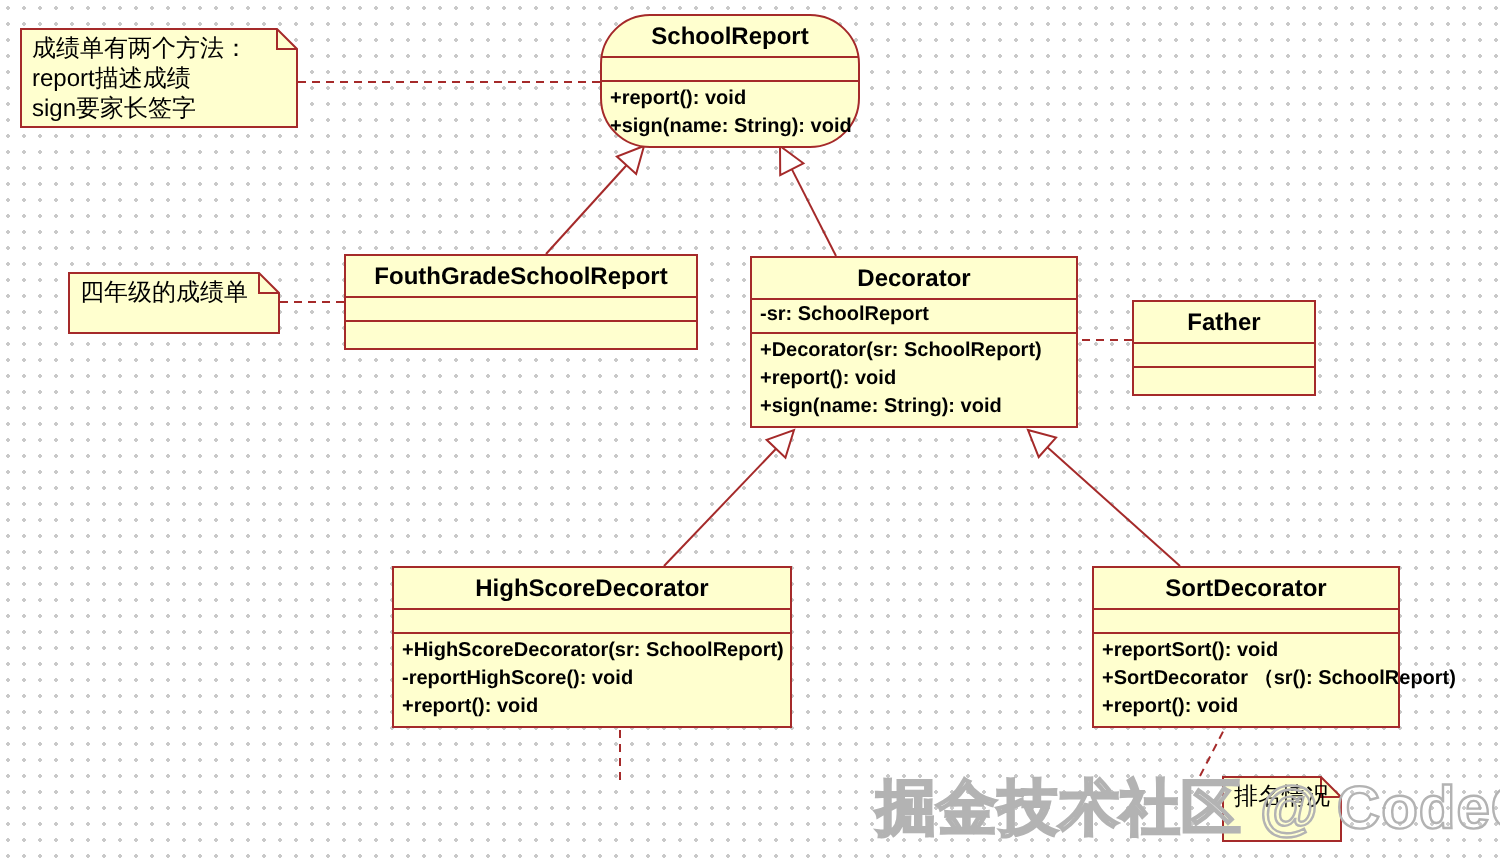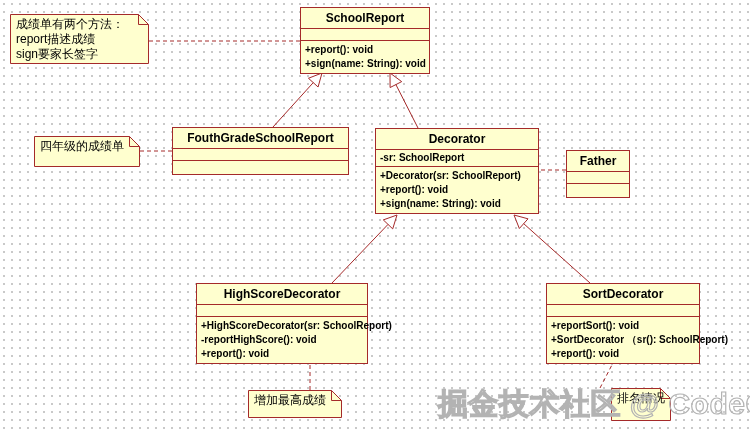--- a/index.html
+++ b/index.html
@@ -70,21 +70,21 @@
         <line x1="590" y1="283" x2="523.6881370758263" y2="223.66833317310773" stroke="#A52A2A"></line>
       </g>
       <g>
         <line x1="310" y1="390" x2="310" y2="361" stroke="#A52A2A" stroke-dasharray="4,3"></line>
       </g>
       <g>
         <line x1="600" y1="388" x2="614" y2="361" stroke="#A52A2A" stroke-dasharray="4,3"></line>
       </g>
     </svg>
 
-  <div class="uml-class" style="left:300px; top:7px; width:130px;">
+  <div class="uml-class" style="left:300px; top:7px; width:130px;border-radius:25px;">
     <div class="cls-title">SchoolReport</div>
     <div class="cls-attrs"></div>
     <div class="cls-methods">
         <div class="member-line">+report(): void</div>
         <div class="member-line">+sign(name: String): void</div>
       </div>
   </div>
 
   <div class="uml-class" style="left:172px; top:127px; width:177px;">
     <div class="cls-title">FouthGradeSchoolReport</div>
@@ -97,27 +97,27 @@
     <div class="cls-attrs">
         <div class="member-line">-sr: SchoolReport</div>
       </div>
     <div class="cls-methods">
         <div class="member-line">+Decorator(sr: SchoolReport)</div>
         <div class="member-line">+report(): void</div>
         <div class="member-line">+sign(name: String): void</div>
       </div>
   </div>
 
-  <div class="uml-class" style="left:566px; top:150px; width:64px;">
+  <div class="uml-class" style="left:566px; top:150px; width:92px;">
     <div class="cls-title">Father</div>
     <div class="cls-attrs"></div>
     <div class="cls-methods"></div>
   </div>
 
-  <div class="uml-class" style="left:196px; top:283px; width:172px;">
+  <div class="uml-class" style="left:196px; top:283px; width:200px;">
     <div class="cls-title">HighScoreDecorator</div>
     <div class="cls-attrs"></div>
     <div class="cls-methods">
         <div class="member-line">+HighScoreDecorator(sr: SchoolReport)</div>
         <div class="member-line">-reportHighScore(): void</div>
         <div class="member-line">+report(): void</div>
       </div>
   </div>
 
   <div class="uml-class" style="left:546px; top:283px; width:154px;">
@@ -141,27 +141,20 @@
   <div class="note" style="left:10px; top:14px; width:139px; height:50px;">
       <svg width="139" height="50">
         <polygon points="0.5,0.5 128.5,0.5 138.5,10.5 138.5,49.5 0.5,49.5" fill="#FFFFCF" stroke="#A52A2A"></polygon>
         <polyline points="128.5,0.5 128.5,10.5 138.5,10.5" fill="none" stroke="#A52A2A"></polyline>
       </svg>
     <div class="note-text">成绩单有两个方法：
 report描述成绩
 sign要家长签字</div>
   </div>
 
-  <div class="note" style="left:248px; top:390px; width:94px; height:28px;">
-      <svg width="94" height="28">
-        <polygon points="0.5,0.5 83.5,0.5 93.5,10.5 93.5,27.5 0.5,27.5" fill="#FFFFCF" stroke="#A52A2A"></polygon>
-        <polyline points="83.5,0.5 83.5,10.5 93.5,10.5" fill="none" stroke="#A52A2A"></polyline>
-      </svg>
-    <div class="note-text">增加最高成绩</div>
-  </div>
 
   <div class="note" style="left:567px; top:388px; width:60px; height:33px;margin-left:44px;">
       <svg width="60" height="33">
         <polygon points="0.5,0.5 49.5,0.5 59.5,10.5 59.5,32.5 0.5,32.5" fill="#FFFFCF" stroke="#A52A2A"></polygon>
         <polyline points="49.5,0.5 49.5,10.5 59.5,10.5" fill="none" stroke="#A52A2A"></polyline>
       </svg>
     <div class="note-text">排名情况</div>
   </div>
 
   <div class="watermark">掘金技术社区 @ CodeGuru</div>

